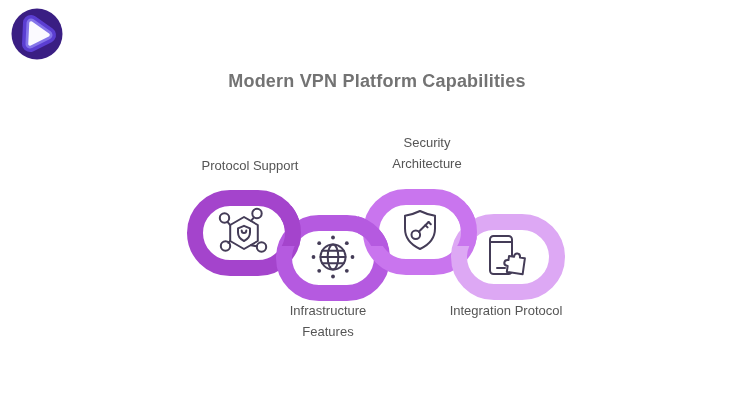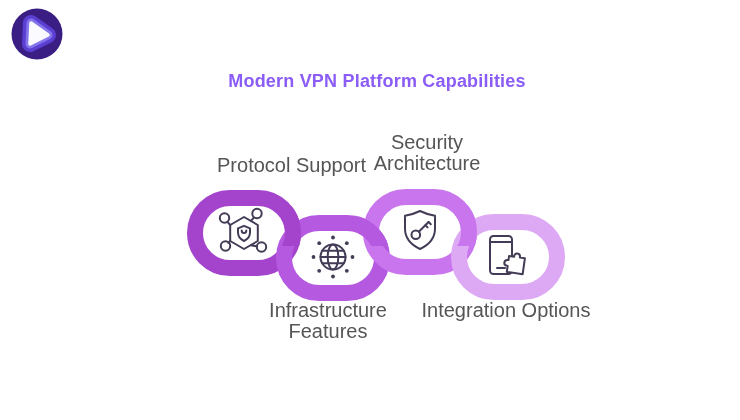--- a/index.html
+++ b/index.html
@@ -1,23 +1,23 @@
 <!DOCTYPE html>
 <html><head>
 <meta charset="utf-8">
 <style>
   html,body{margin:0;padding:0;background:#fff;}
   #stage{position:relative;width:740px;height:420px;background:#fff;overflow:hidden;
          font-family:"Liberation Sans",sans-serif;}
   #chart-svg{position:absolute;left:0;top:0;}
   .title{position:absolute;left:14px;top:71px;width:726px;text-align:center;
-         font-size:18px;font-weight:bold;color:#8b5cf6;letter-spacing:.2px;}
-  .label{position:absolute;width:200px;text-align:center;font-size:20px;
+         font-size:18px;font-weight:bold;color:#737373;letter-spacing:.2px;}
+  .label{position:absolute;width:200px;text-align:center;font-size:13px;
          line-height:21px;color:#555555;white-space:pre-line;}
-  .lbl-protocol{left:166px;top:155px;text-align:right;}
+  .lbl-protocol{left:150px;top:155px;}
   .lbl-security{left:327px;top:132px;}
   .lbl-infra{left:228px;top:300px;}
   .lbl-integration{left:406px;top:300px;}
 </style>
 </head>
 <body>
 
 <div id="stage">
 
   <svg id="chart-svg" width="740" height="420" viewBox="0 0 740 420">
@@ -104,15 +104,15 @@
     </g>
   </svg>
 
   <div class="title">Modern VPN Platform Capabilities</div>
 
   <div class="label lbl-protocol">Protocol Support</div>
   <div class="label lbl-infra">Infrastructure
 Features</div>
   <div class="label lbl-security">Security
 Architecture</div>
-  <div class="label lbl-integration">Integration Options</div>
+  <div class="label lbl-integration">Integration Protocol</div>
 
 </div>
 
 </body></html>

